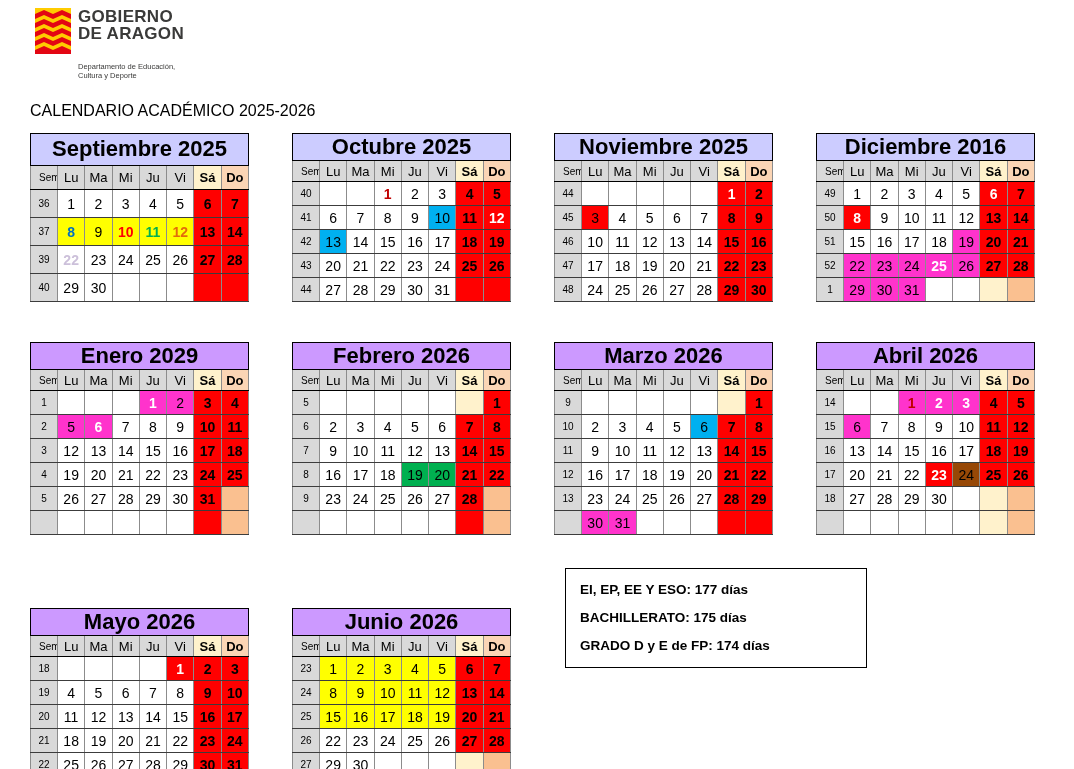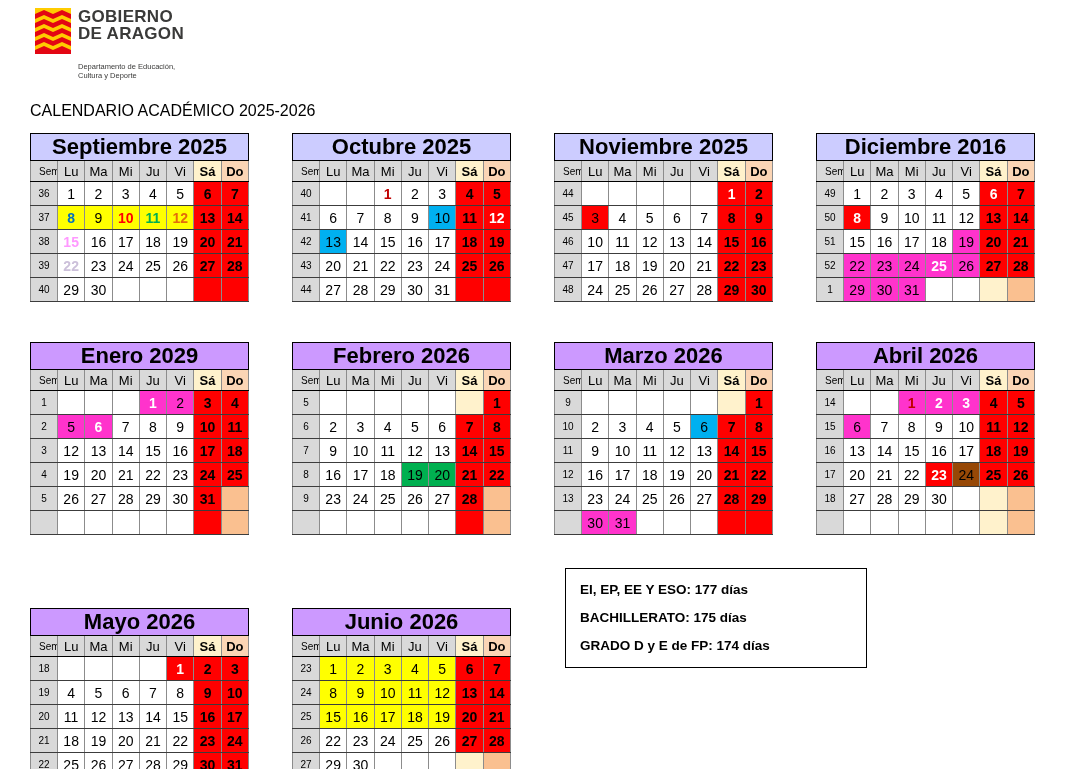--- a/index.html
+++ b/index.html
@@ -127,30 +127,20 @@
             <td class="sem">37</td>
             <td class="day bg-yellow fg-blue">8</td>
             <td class="day bg-yellow">9</td>
             <td class="day bg-yellow fg-red">10</td>
             <td class="day bg-yellow fg-green">11</td>
             <td class="day bg-yellow fg-orange">12</td>
             <td class="day bg-red">13</td>
             <td class="day bg-red">14</td>
           </tr>
           <tr>
-            <td class="sem">38</td>
-            <td class="day fg-pink">15</td>
-            <td class="day">16</td>
-            <td class="day">17</td>
-            <td class="day">18</td>
-            <td class="day">19</td>
-            <td class="day bg-red">20</td>
-            <td class="day bg-red">21</td>
-          </tr>
-          <tr>
             <td class="sem">39</td>
             <td class="day fg-lavender">22</td>
             <td class="day">23</td>
             <td class="day">24</td>
             <td class="day">25</td>
             <td class="day">26</td>
             <td class="day bg-red">27</td>
             <td class="day bg-red">28</td>
           </tr>
           <tr>

